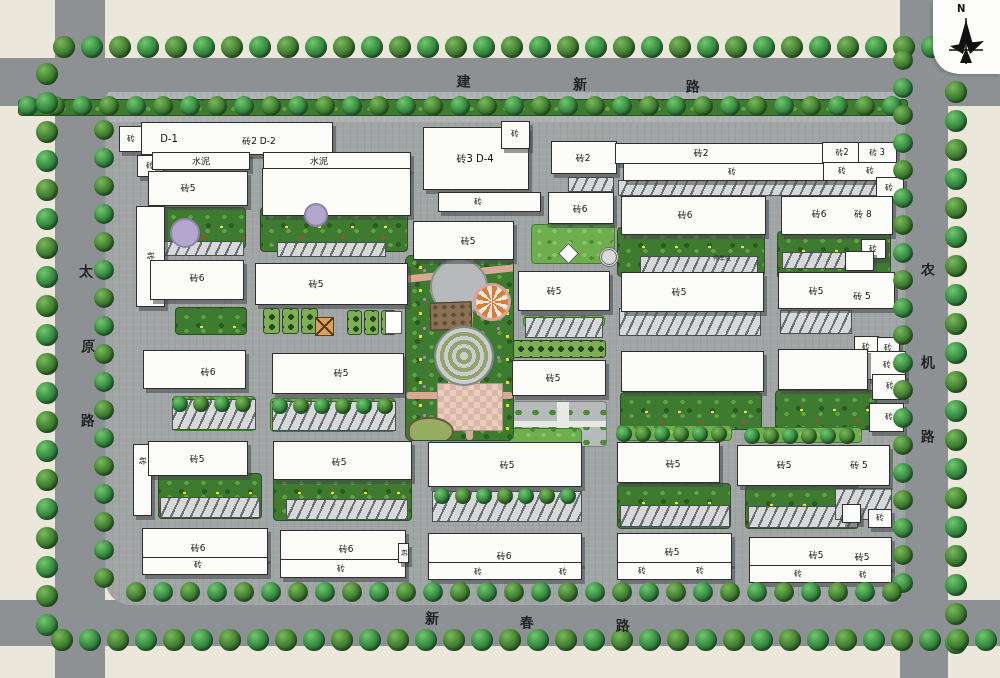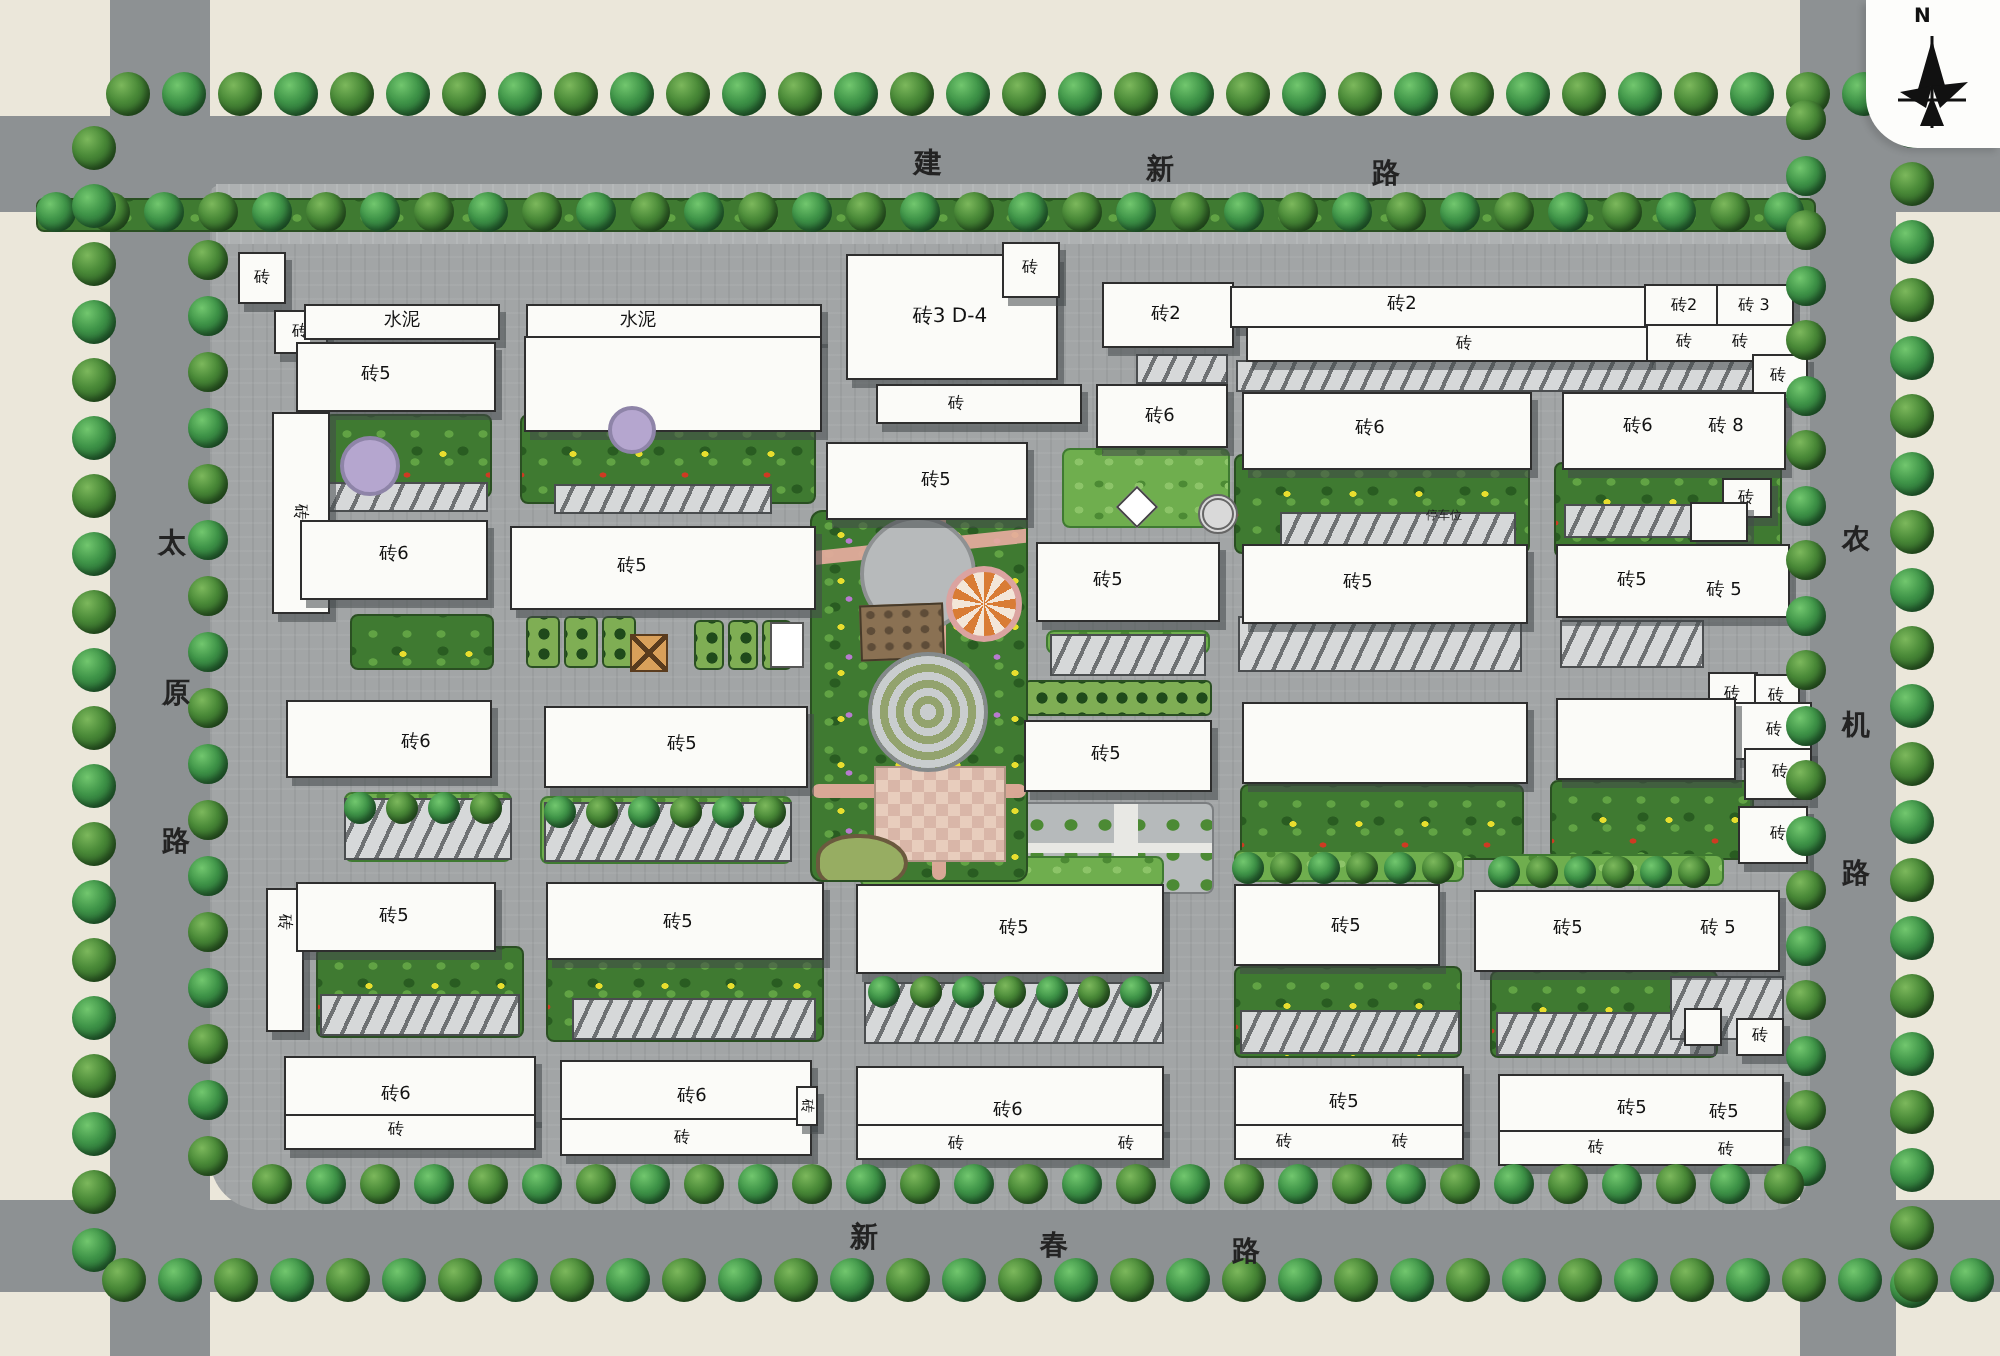--- a/index.html
+++ b/index.html
@@ -159,20 +159,24 @@
     <div id="park-medallion"></div>
     <div id="park-bed"></div>
     <div id="park-plaza"></div>
     <div id="park-terrace"></div>
     <div id="park-pond"></div>
   </div>
 
   <div class="layer" id="buildings">
       <div class="bldg" style="left: 119px; top: 126px; width: 22px; height: 24px;">
         <span class="lbl" style="left: 11px; top: 12px; font-size: 8px;">砖</span>
+      </div>
+      <div class="bldg" style="left: 141px; top: 122px; width: 190px; height: 31px;">
+        <span class="lbl" style="left: 27px; top: 16px; font-size: 10px;">D-1</span>
+        <span class="lbl" style="left: 117px; top: 18px;">砖2 D-2</span>
       </div>
       <div class="bldg" style="left: 423px; top: 127px; width: 104px; height: 61px;">
         <span class="lbl" style="left: 51px; top: 31px; font-size: 10px;">砖3 D-4</span>
       </div>
       <div class="bldg" style="left: 501px; top: 121px; width: 27px; height: 26px;">
         <span class="lbl" style="left: 13px; top: 12px; font-size: 8px;">砖</span>
       </div>
       <div class="bldg" style="left: 551px; top: 141px; width: 64px; height: 31px;">
         <span class="lbl" style="left: 31px; top: 16px;">砖2</span>
       </div>

